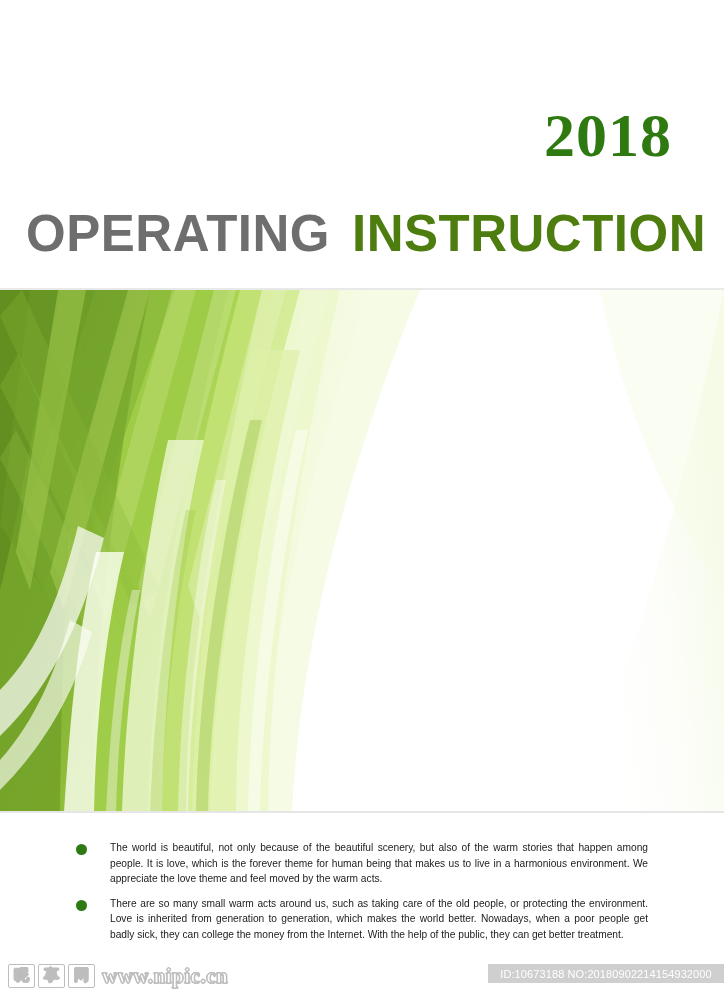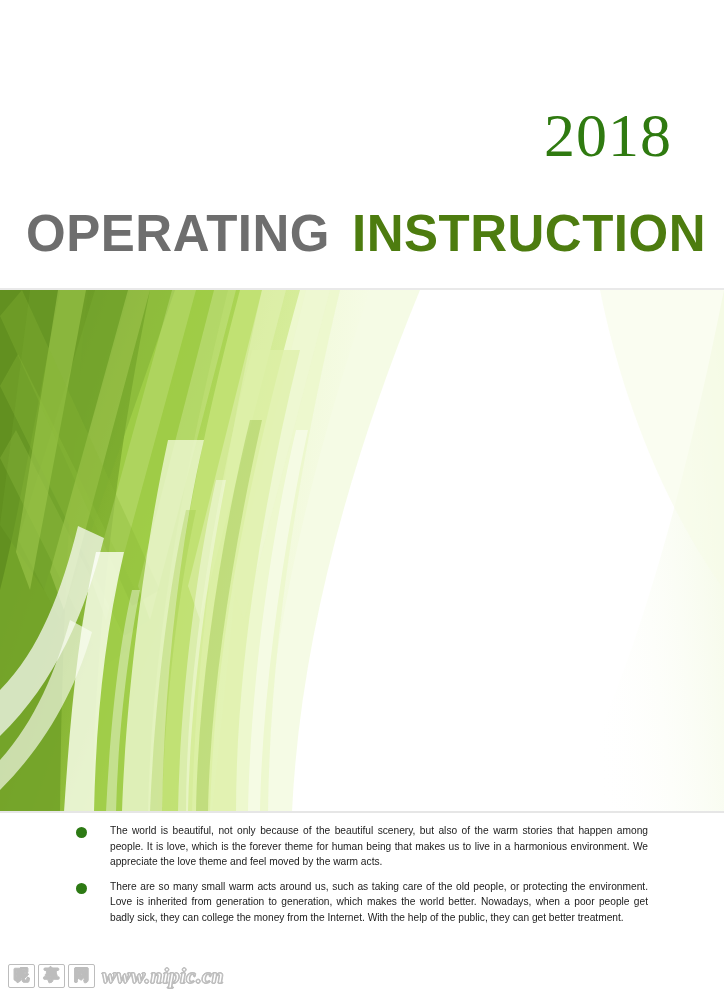--- a/index.html
+++ b/index.html
@@ -32,21 +32,21 @@
     background: #ffffff;
   }
 
   .year {
     position: absolute;
     right: 52px;
     top: 104px;
     font-family: "Liberation Serif", "DejaVu Serif", serif;
     font-size: 62px;
     line-height: 62px;
-    font-weight: 400;
+    font-weight: 700;
     color: #2f7a10;
     letter-spacing: 1px;
   }
 
   .title-row {
     position: absolute;
     right: 18px;
     top: 206px;
     white-space: nowrap;
     font-size: 51px;
@@ -96,21 +96,21 @@
     top: 811px;
     width: 724px;
     height: 2px;
     background: #e6e6e6;
   }
 
   
   .body-copy {
     position: absolute;
     left: 0;
-    top: 823px;
+    top: 840px;
     width: 724px;
   }
   .bullet-row {
     position: relative;
     padding-left: 110px;
     padding-right: 76px;
     margin-bottom: 9px;
   }
   .bullet-dot {
     position: absolute;
@@ -156,21 +156,20 @@
     line-height: 20px;
     text-align: center;
     font-weight: 700;
     -webkit-text-stroke: 1px #bdbdbd;
     text-shadow:
       -1px 0 #bdbdbd, 1px 0 #bdbdbd,
       0 -1px #bdbdbd, 0 1px #bdbdbd;
   }
   .wm-url {
     font-family: "Liberation Serif", serif;
-    font-style: italic;
     font-weight: 700;
     font-size: 21px;
     letter-spacing: 0.5px;
     color: #ffffff;
     -webkit-text-stroke: 1.1px #bdbdbd;
     text-shadow:
       -1px 0 #bdbdbd, 1px 0 #bdbdbd,
       0 -1px #bdbdbd, 0 1px #bdbdbd;
   }
 
@@ -306,14 +305,17 @@
 
   <div class="watermark">
     <div class="wm-cjk">
       <span class="wm-box">昵</span>
       <span class="wm-box">享</span>
       <span class="wm-box">网</span>
     </div>
     <span class="wm-url">www.nipic.cn</span>
   </div>
 
+  <div class="id-bar">
+    <span class="id-bar-text">ID:10673188 NO:20180902214154932000</span>
+  </div>
 
 </div>
 
 </body></html>

